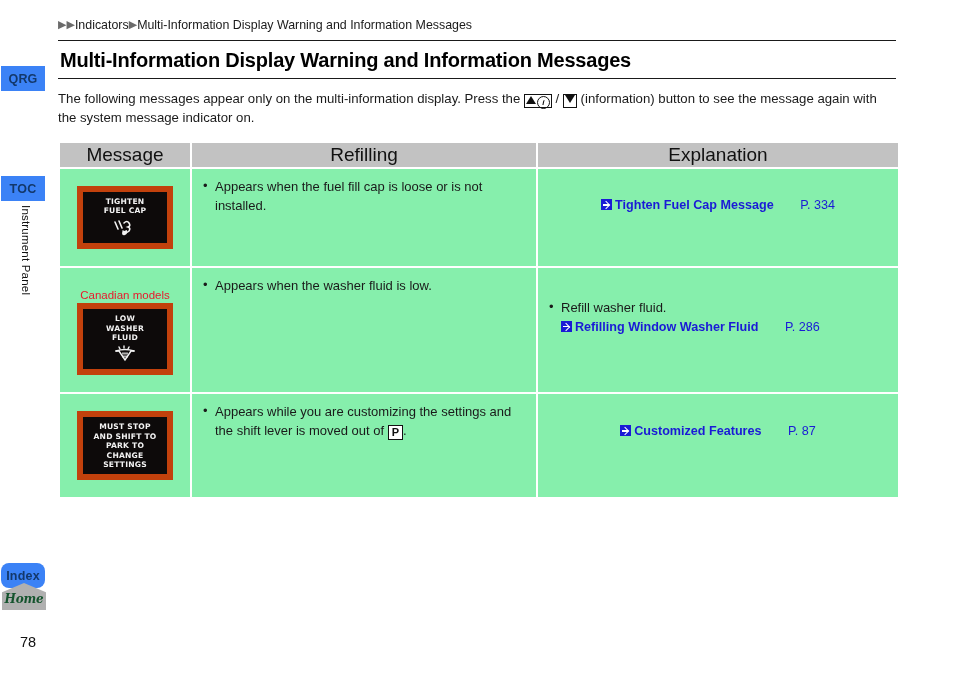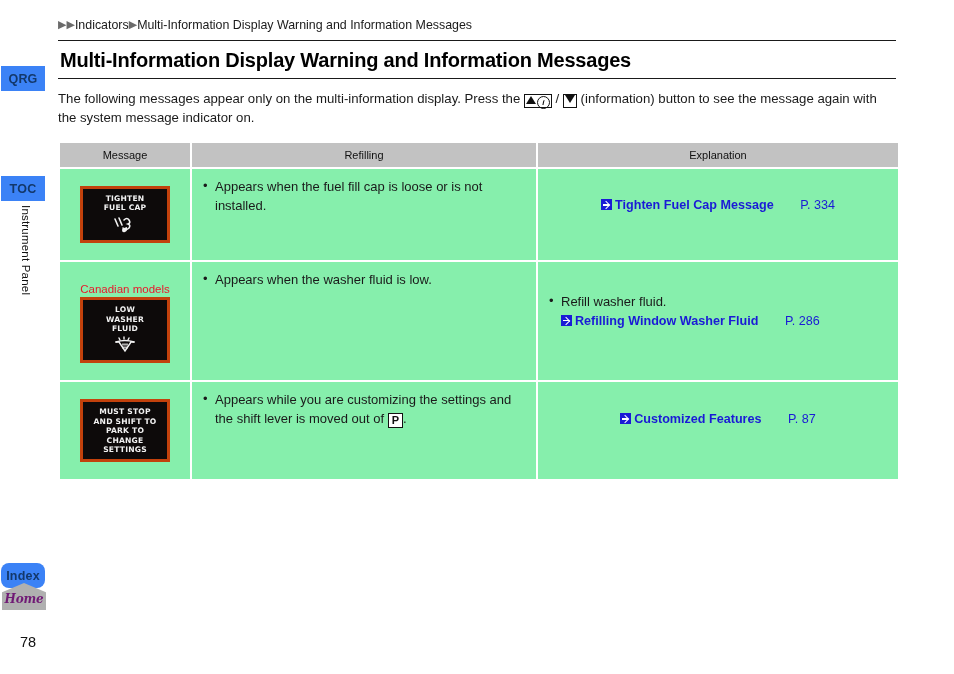--- a/index.html
+++ b/index.html
@@ -64,21 +64,21 @@
     clip-path: polygon(0% 34%, 50% 0%, 100% 34%, 100% 100%, 0% 100%);
     display: flex;
     align-items: center;
     justify-content: center;
   }
   #home-button-label {
     font-family: "DejaVu Serif", serif;
     font-style: italic;
     font-weight: bold;
     font-size: 12px;
-    color: #701a75;
+    color: #14532d;
     margin-top: 5px;
     letter-spacing: -.2px;
   }
 
   #page-number {
     position: absolute;
     left: 20px;
     top: 634px;
     font-size: 14.5px;
     color: #111;
@@ -180,21 +180,21 @@
   
   #messages-table {
     margin-top: 13px;
     border-collapse: separate;
     border-spacing: 2px 2px;
     width: 840px;
     table-layout: fixed;
   }
   #messages-table th {
     background: #c2c2c2;
-    font-size: 11px;
+    font-size: 19px;
     font-weight: normal;
     color: #111;
     height: 24px;
     padding: 0;
     text-align: center;
   }
   #messages-table td {
     background: #86efac;
     font-size: 13px;
     color: #1a1a1a;
@@ -230,21 +230,21 @@
   }
   .canadian-note {
     color: #e8192c;
     font-size: 11.5px;
     padding: 5px 0 2px 0;
     line-height: 1;
   }
   .mfd-screen {
     width: 78px;
     margin: 0 auto;
-    border: 3px solid #c2410c;
+    border: 6px solid #c2410c;
     background: #0d0a0a;
     padding: 5px 3px 4px 3px;
     box-sizing: content-box;
   }
   .mfd-text {
     color: #f2f2f2;
     font-family: "DejaVu Sans", sans-serif;
     font-size: 7.6px;
     font-weight: bold;
     line-height: 1.24;

